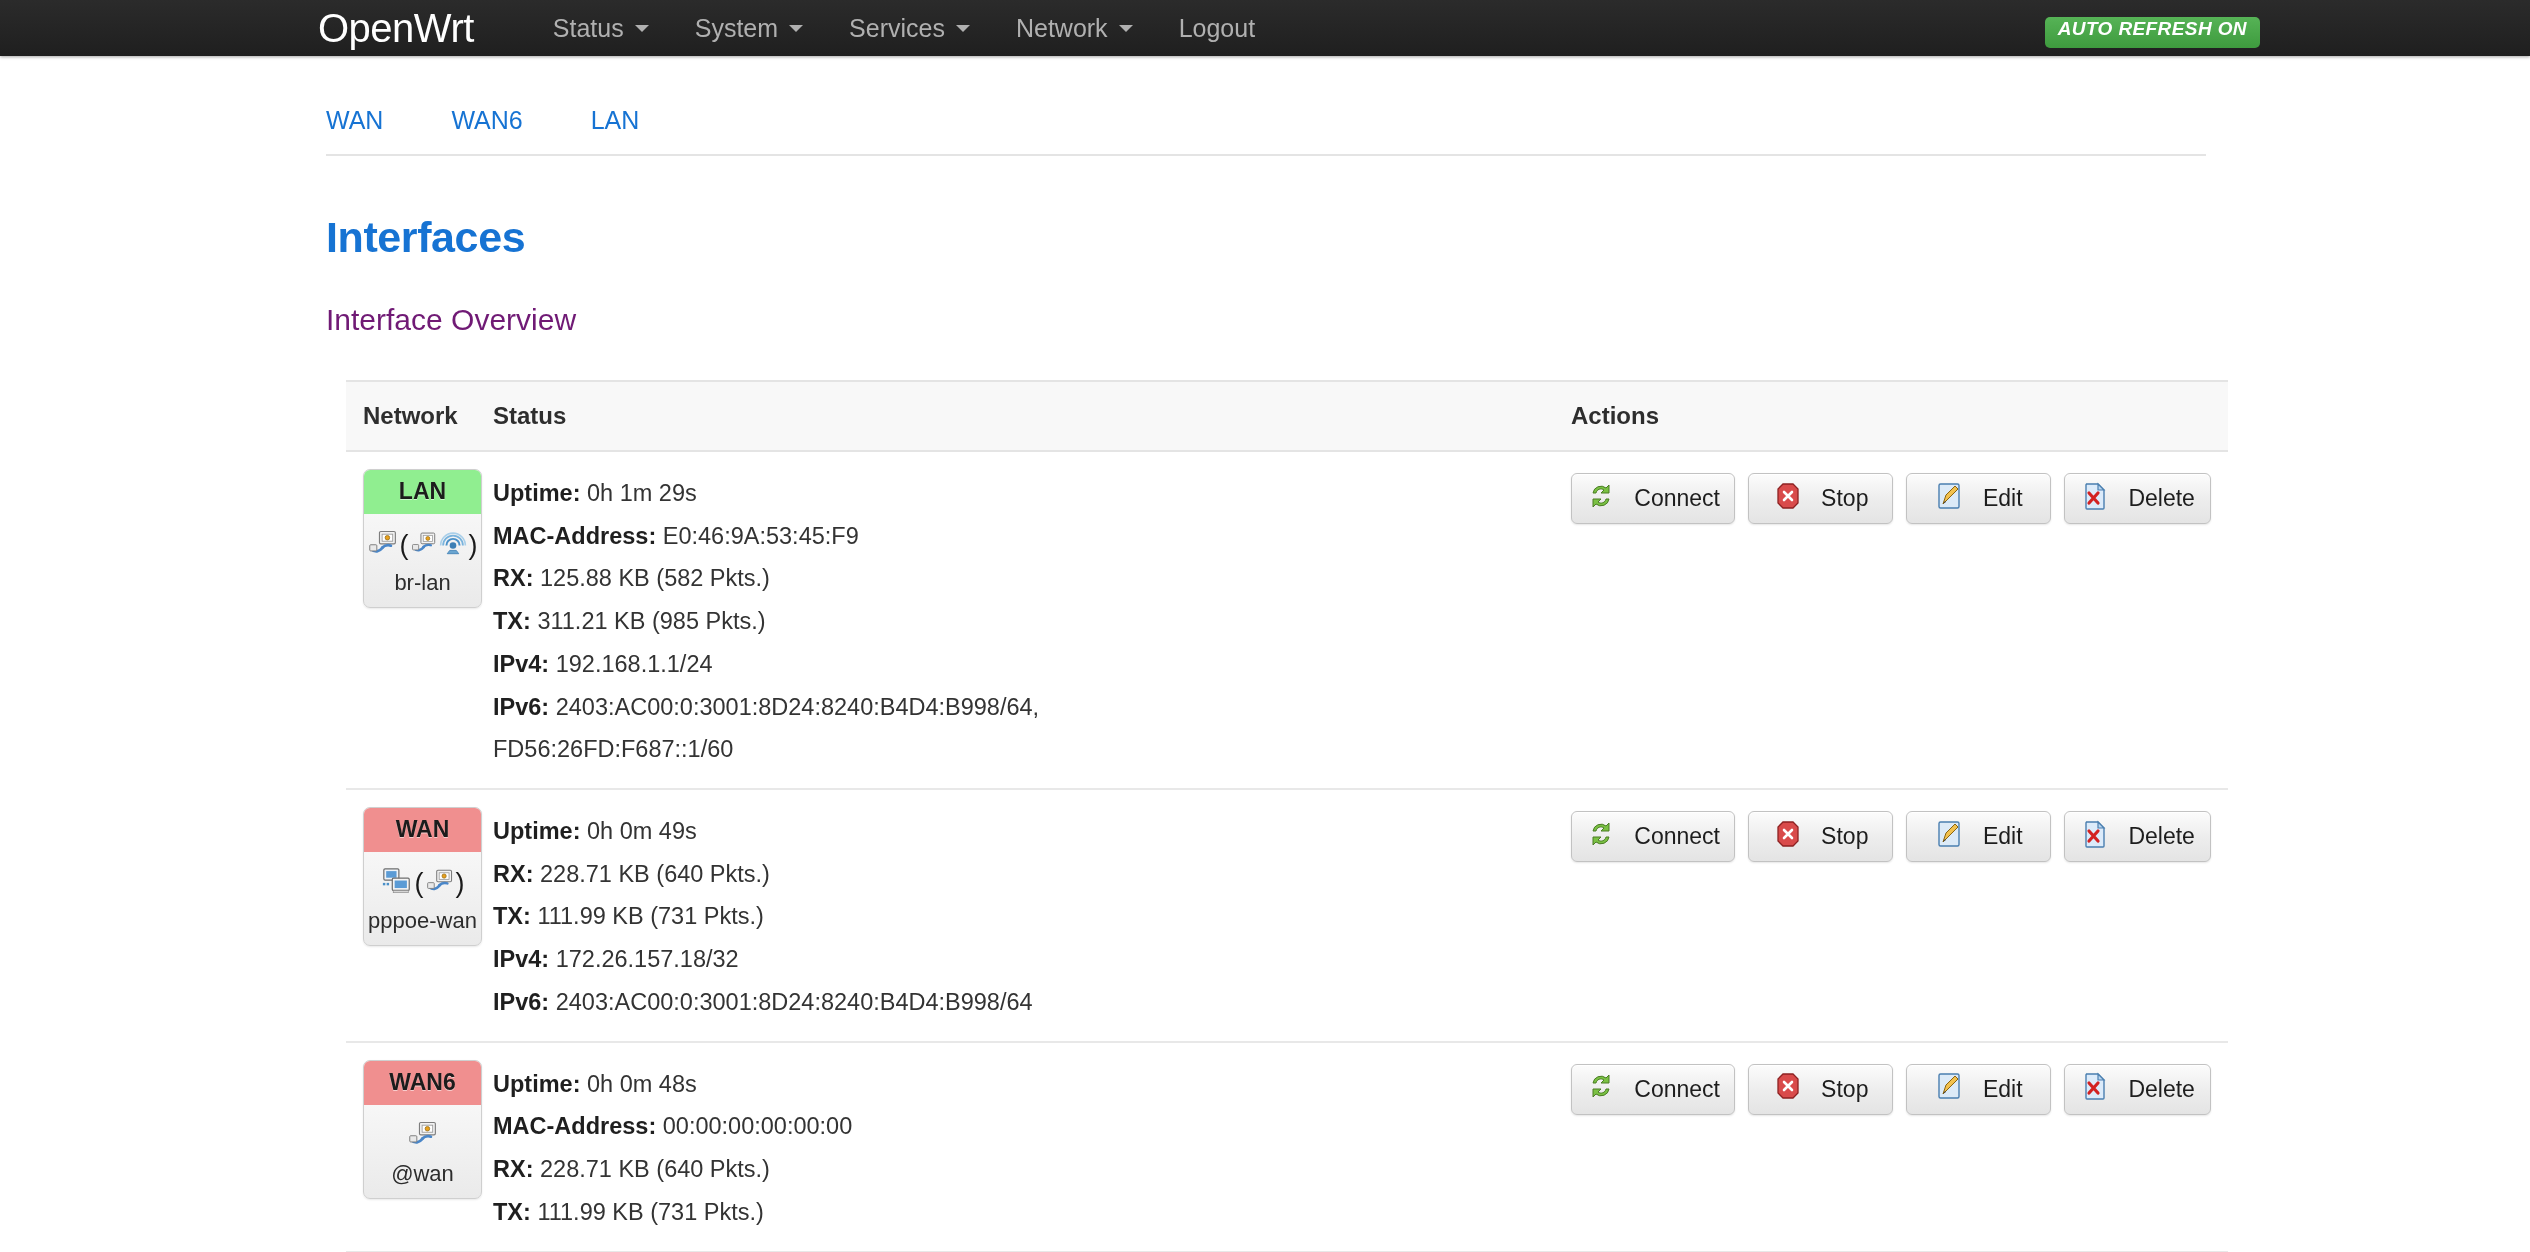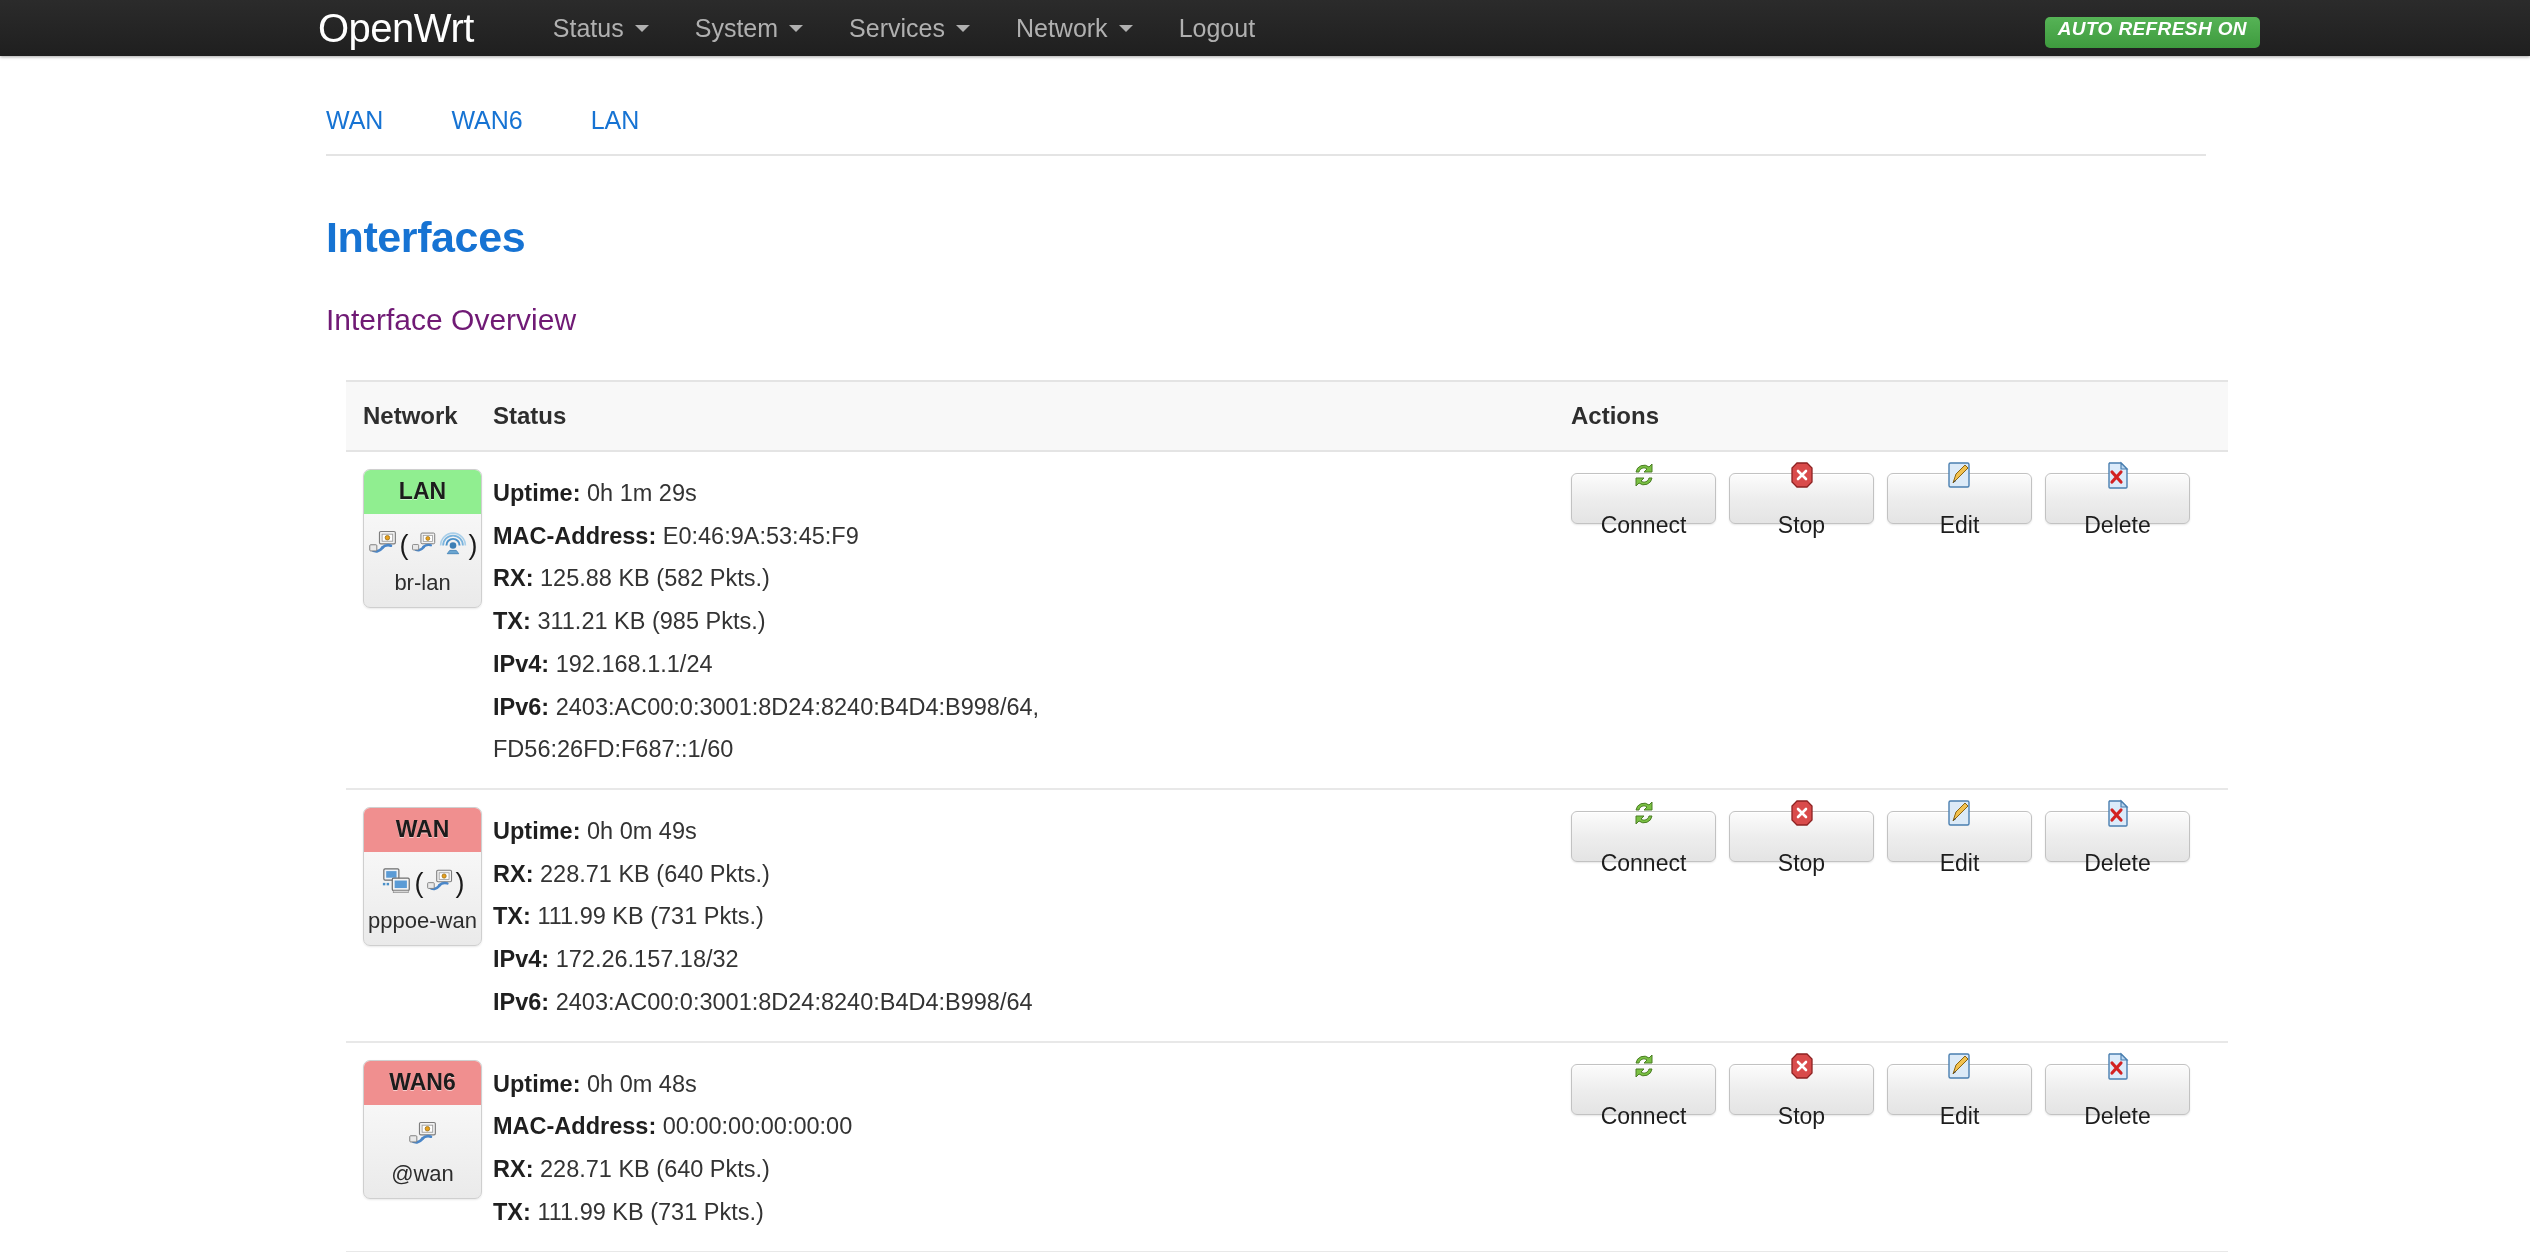--- a/index.html
+++ b/index.html
@@ -203,21 +203,20 @@
     padding: 0 20px;
     border: 1px solid #c2c2c2;
     border-radius: 6px;
     background: linear-gradient(to bottom,#fcfcfc 0%,#ededed 52%,#e4e4e4 100%);
     font-size: 23px;
     color: #1d1d1d;
     cursor: pointer;
     box-shadow: 0 1px 2px rgba(0,0,0,.10), inset 0 1px 0 #ffffff;
     white-space: nowrap;
     font-family: "Liberation Sans", sans-serif;
-    flex-direction: column;
   }
   .btn .lbl { line-height: 1; }
 
   .addbtn {
     margin: 25px 0 0 346px;
     display: inline-flex;
     align-items: center;
     gap: 17px;
     height: 56px;
     padding: 0 23px 0 19px;

